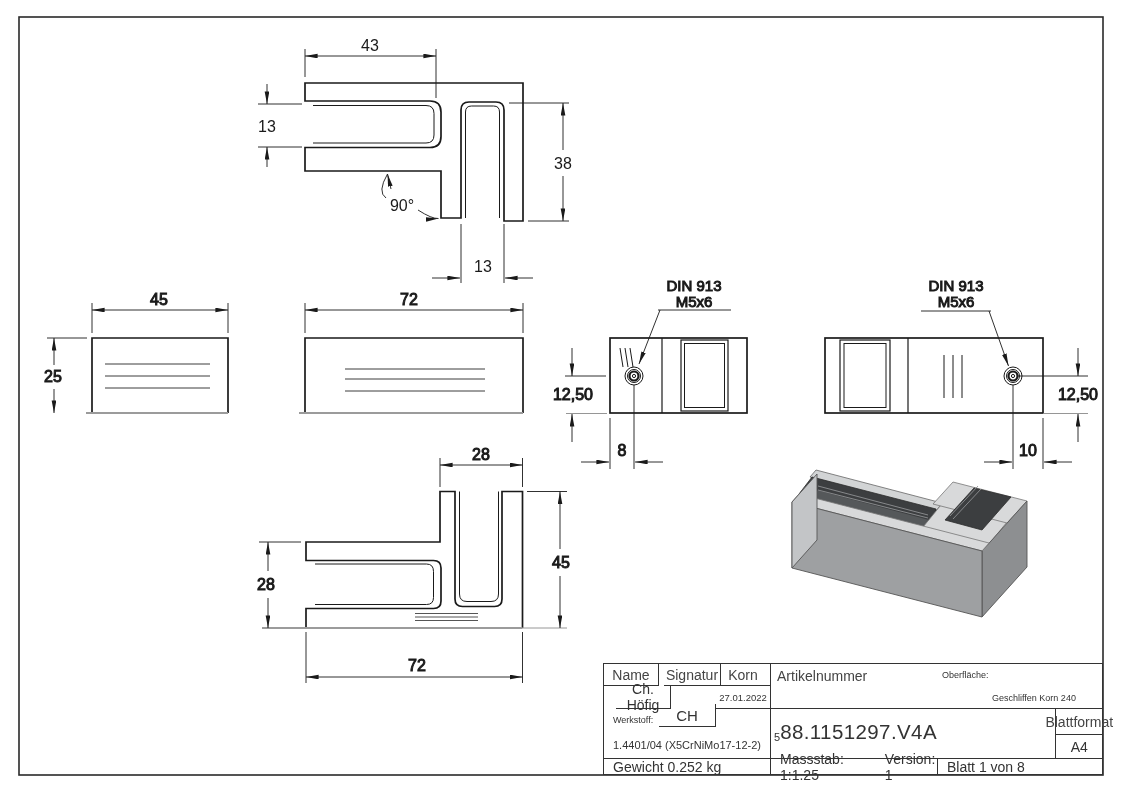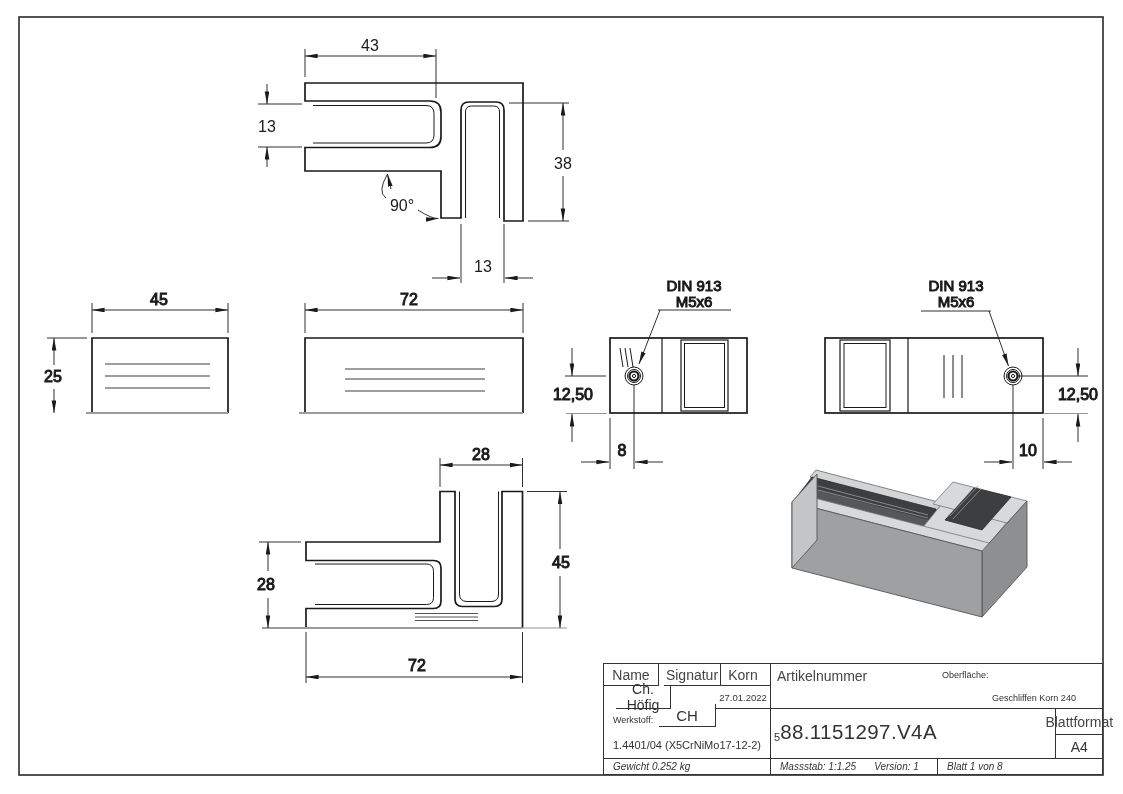--- a/index.html
+++ b/index.html
@@ -16,21 +16,21 @@
   .tb .ctr{display:flex;align-items:center;justify-content:center;text-align:center;}
   .tb .lbl{font-size:14px;color:#444;}
   .tb .artlabel{position:absolute;left:6px;top:4px;font-size:14px;color:#444;}
   .tb .surflabel{position:absolute;left:171px;top:6px;font-size:9px;}
   .tb .surfval{position:absolute;left:221px;top:5px;font-size:9px;margin-top:24px;}
   .tb .artnum{position:absolute;left:3px;top:21px;white-space:nowrap;margin-top:35px;}
   .tb .artnum .pre{font-size:11px;vertical-align:-2px;}
   .tb .artnum .big{font-size:20.5px;letter-spacing:0.4px;}
   .tb .wl{position:absolute;left:9px;top:6px;font-size:9px;}
   .tb .wv{position:absolute;left:9px;top:30px;font-size:11px;}
-  .tb .dtxt{font-size:10px;display:flex;align-items:center;padding-left:9px;font-style:italic;}
+  .tb .dtxt{font-size:14px;display:flex;align-items:center;padding-left:9px;}
   .tb .a4{font-size:14px;}
   .tb .vgap{display:inline-block;width:18px;}
 </style>
 </head>
 <body>
 
 <div class="sheet">
 
 <svg width="1123" height="794" viewBox="0 0 1123 794">
   <defs>

